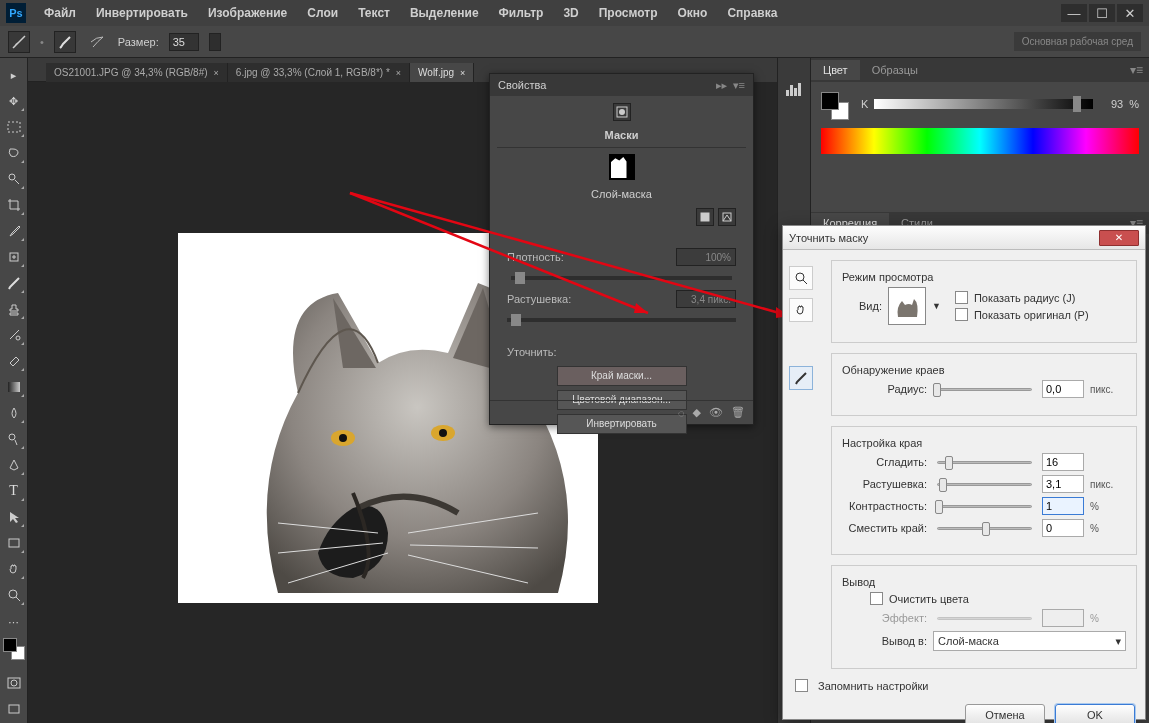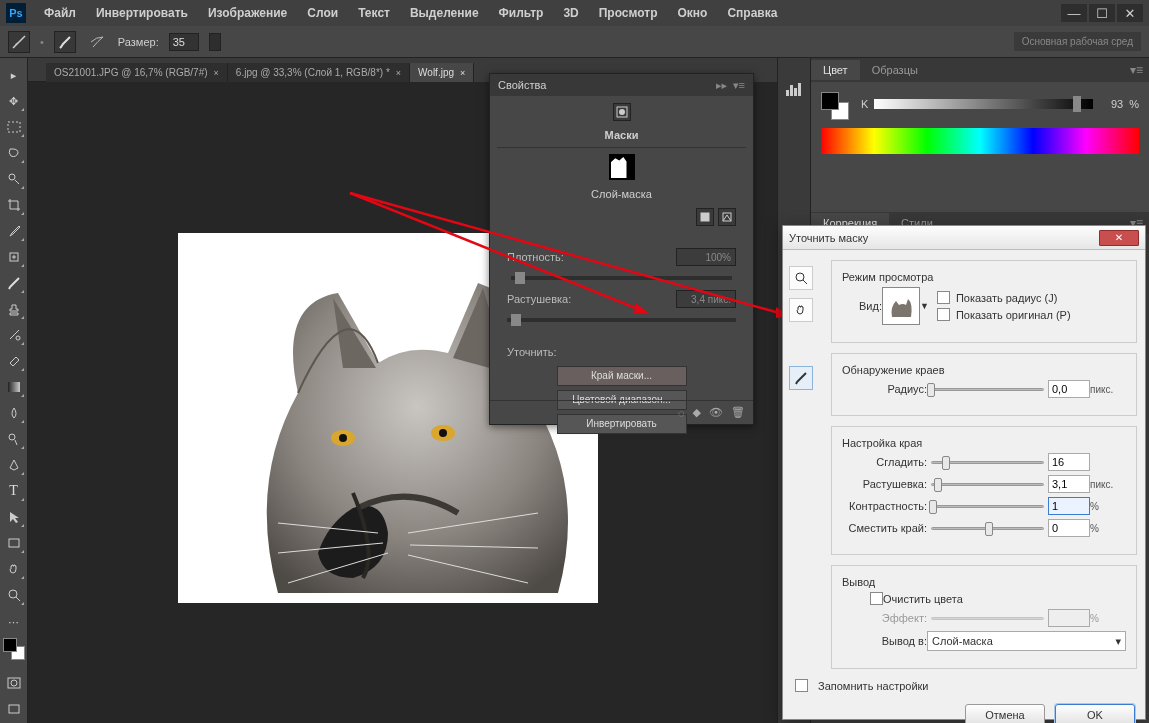--- a/index.html
+++ b/index.html
@@ -78,21 +78,21 @@
 
   
   .dialog { position:absolute; right:3px; top:225px; width:364px; height:495px; background:#f0f0f0; border:1px solid #888; font-size:11px; color:#333; z-index:10; box-shadow:0 4px 16px rgba(0,0,0,.4); }
   .dlg-title { height:24px; background:linear-gradient(#fdfdfd,#e6e6e6); border-bottom:1px solid #bbb; display:flex; align-items:center; padding:0 6px; }
   .dlg-close { margin-left:auto; width:40px; height:16px; background:#c94f4f; border:1px solid #8e2f2f; display:flex; align-items:center; justify-content:center; color:#fff; font-size:10px; cursor:pointer; border-radius:1px; }
   .dlg-body { padding:10px 8px 6px 8px; }
   .dlg-left-tools { position:absolute; left:6px; top:40px; display:flex; flex-direction:column; gap:8px; }
   .dlg-tool { width:24px; height:24px; border:1px solid #ccc; background:#fcfcfc; display:flex; align-items:center; justify-content:center; cursor:pointer; }
   .dlg-tool.act { background:#e6eef7; border-color:#8cb3da; }
   .group { border:1px solid #ccc; margin:0 0 10px 40px; padding:10px 10px 13px; position:relative; }
-  .gr-row { display:flex; align-items:center; margin:4px 0; }
+  .gr-row { display:flex; align-items:center; gap:6px; margin:4px 0; }
   .gr-label { width:85px; text-align:right; color:#333; }
   .gr-slider { flex:1; height:18px; position:relative; }
   .gr-trk { position:absolute; left:4px; right:4px; top:8px; height:3px; background:#bbb; border:1px solid #999; border-radius:2px; }
   .gr-thumb { position:absolute; top:3px; width:8px; height:14px; background:#e8e8e8; border:1px solid #888; border-radius:2px; }
   .gr-val { width:42px; height:18px; border:1px solid #aaa; background:#fff; font-size:11px; padding:0 3px; }
   .gr-val.focus { border:1px solid #3a7bd5; background:#eaf3ff; }
   .gr-unit { width:36px; font-size:10px; color:#555; }
   .chk { width:13px; height:13px; border:1px solid #888; background:#fff; display:inline-block; }
   .view-thumb { width:38px; height:38px; border:1px solid #888; background:#fff; display:flex; align-items:center; justify-content:center; }
   .sel-box { border:1px solid #aaa; background:#fff; height:20px; padding:0 4px; display:flex; align-items:center; justify-content:space-between; }
@@ -297,21 +297,21 @@
         <svg width="14" height="12">
           <rect x="2" y="2" width="10" height="8" stroke="#ccc" fill="none"></rect>
         </svg>
       </div>
   </div>
 
   <div class="doc-area">
     <div class="tabs">
       <div class="ruler-h" style="width:18px;height:24px"></div>
       <div class="tab">
-          <span>OS21001.JPG @ 16,7% (RGB/7#)</span>
+          <span>OS21001.JPG @ 34,3% (RGB/8#)</span>
           <span class="tab-close">×</span>
         </div>
       <div class="tab">
           <span>6.jpg @ 33,3% (Слой 1, RGB/8*) *</span>
           <span class="tab-close">×</span>
         </div>
       <div class="tab active">
           <span>Wolf.jpg</span>
           <span class="tab-close">×</span>
         </div>

